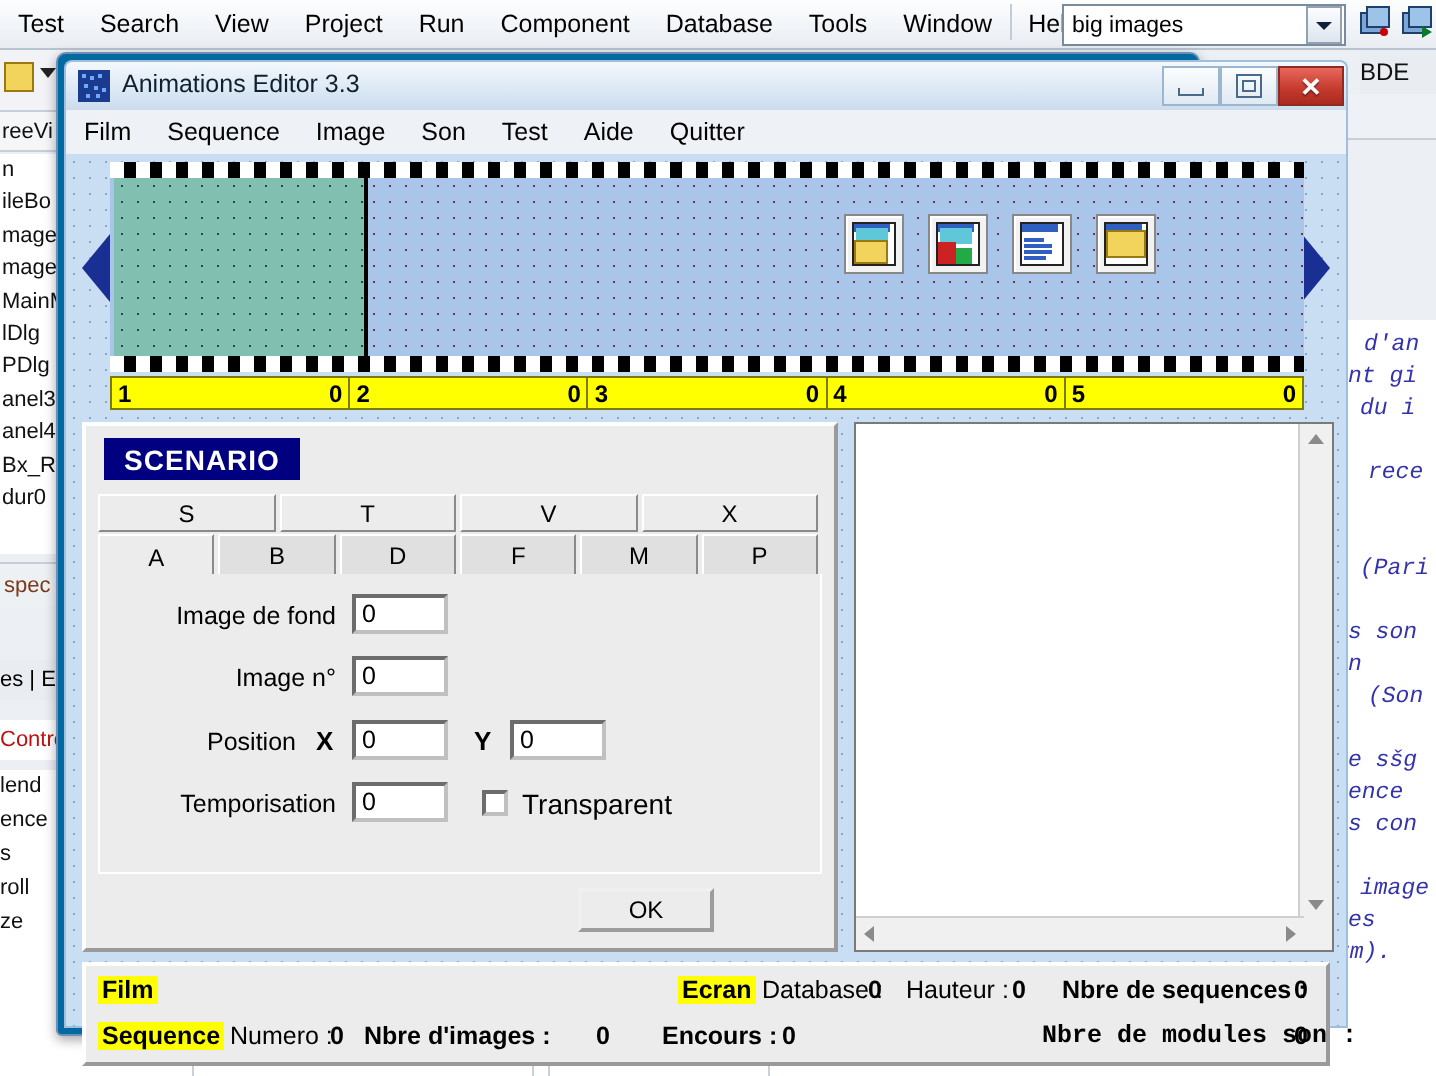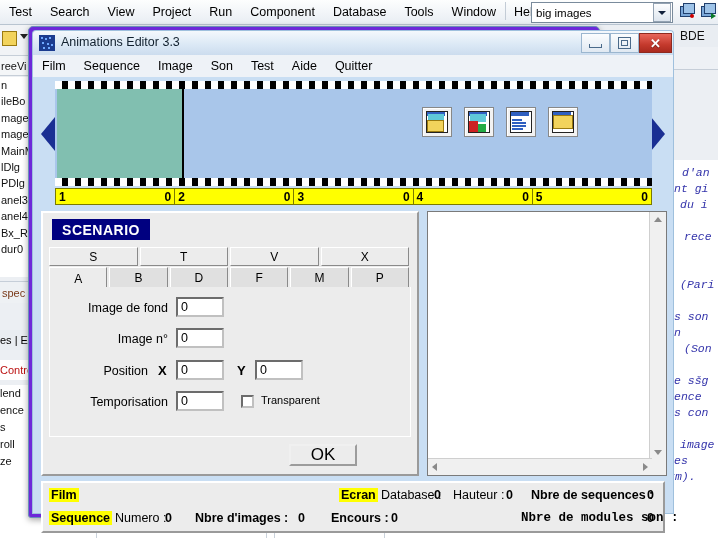--- a/index.html
+++ b/index.html
@@ -47,21 +47,21 @@
   .pg-vline{position:absolute;width:1px;background:#c9d1da;}
   
   #ide-righttop{position:absolute;left:680px;top:25px;width:38px;height:22px;background:#e9edf2;font-size:12px;line-height:22px;color:#111;overflow:hidden;}
   #ide-code{position:absolute;left:674px;top:160px;width:44px;height:378px;background:#fff;overflow:hidden;}
   #ide-code .ln{position:absolute;font-family:"Liberation Mono",monospace;font-size:11.5px;color:#3333aa;font-style:italic;white-space:nowrap;}
   #ide-codebar{position:absolute;left:674px;top:47px;width:44px;height:22px;background:#eef1f5;border-bottom:1px solid #c6ced8;}
   #ide-codeedge{position:absolute;left:674px;top:160px;width:3px;height:378px;background:#cdd5de;}
 
   
   #win{position:absolute;left:28px;top:26px;width:572px;height:492px;
-    background:#6d28d9;border:1px solid #6a8fb8;border-radius:5px 5px 3px 3px;
+    background:#0369a1;border:1px solid #6a8fb8;border-radius:5px 5px 3px 3px;
     box-shadow:0 2px 6px rgba(0,0,0,.35);box-sizing:border-box;padding-left:36px;}
   #win-inner{position:absolute;left:3px;top:3px;width:642px;height:484px;box-sizing:border-box;}
   #titlebar{position:absolute;left:0;top:0;width:642px;height:25px;
     background:linear-gradient(#f4f8fc,#dce9f6 55%,#ccdcee);
     border:1px solid #9fc0dd;border-bottom:none;border-radius:4px 4px 0 0;box-sizing:border-box;}
   #title-ico{position:absolute;left:6px;top:4px;width:16px;height:16px;
     background:#1b3b8f;}
   #title-ico .px{position:absolute;width:2px;height:2px;background:#6fa8ff;}
   #title-text{position:absolute;left:28px;top:4px;font-size:12.5px;color:#11202e;}
   .wbtn{position:absolute;top:2px;height:20px;border:1px solid #9bb6cf;box-sizing:border-box;
@@ -134,23 +134,23 @@
     box-sizing:border-box;display:flex;align-items:center;justify-content:center;font-size:12px;margin-right:2px;}
   #tabs2 .tb.active{background:#ececec;height:22px;}
 
   #form{position:absolute;left:6px;top:74px;width:362px;height:150px;background:#ececec;
     border:1px solid #fff;border-top:none;box-sizing:border-box;}
   .flab{position:absolute;text-align:right;font-size:12.5px;color:#000;}
   .fin{position:absolute;height:20px;background:#fff;border:2px inset #c0c0c0;box-sizing:border-box;
     font-size:12.5px;padding:1px 3px;display:flex;align-items:center;}
   .xy{position:absolute;font-size:13px;font-weight:bold;}
   #cb-transp{position:absolute;width:13px;height:13px;background:#fff;border:2px inset #c0c0c0;box-sizing:border-box;}
-  #cb-lab{position:absolute;font-size:11px;}
+  #cb-lab{position:absolute;font-size:14px;}
   #ok-btn{position:absolute;left:246px;top:231px;width:68px;height:22px;background:#ececec;
-    border:2px outset #f0f0f0;box-sizing:border-box;display:flex;align-items:center;justify-content:center;font-size:17px;}
+    border:2px outset #f0f0f0;box-sizing:border-box;display:flex;align-items:center;justify-content:center;font-size:12px;}
 
   
   #rlist{position:absolute;left:394px;top:134px;width:240px;height:265px;background:#fff;
     border:1px solid #7a7a7a;box-sizing:border-box;}
   #rl-vs{position:absolute;right:0;top:0;width:16px;height:248px;background:#f0f0f0;border-left:1px solid #cfcfcf;}
   #rl-hs{position:absolute;left:0;bottom:0;width:224px;height:16px;background:#f0f0f0;border-top:1px solid #cfcfcf;}
   #rl-corner{position:absolute;right:0;bottom:0;width:16px;height:16px;background:#f0f0f0;}
   .sb-arrow{position:absolute;width:0;height:0;}
 
   
@@ -419,21 +419,21 @@
         <div class="sitem sbold" style="left:391px;top:4px;">0</div>
         <div class="sitem" style="left:410px;top:4px;">Hauteur :</div>
         <div class="sitem sbold" style="left:463px;top:4px;">0</div>
         <div class="sitem sbold" style="left:488px;top:4px;">Nbre de sequences :</div>
         <div class="sitem sbold" style="left:604px;top:4px;">0</div>
       </div>
       <div class="srow" style="top:25px;">
         <div class="sitem hl" style="left:6px;top:3px;">Sequence</div>
         <div class="sitem" style="left:72px;top:3px;">Numero :</div>
         <div class="sitem sbold" style="left:122px;top:3px;">0</div>
-        <div class="sitem sbold" style="left:152px;top:3px;">Nbre d'images :</div>
+        <div class="sitem sbold" style="left:139px;top:3px;">Nbre d'images :</div>
         <div class="sitem sbold" style="left:255px;top:3px;">0</div>
         <div class="sitem sbold" style="left:288px;top:3px;">Encours :</div>
         <div class="sitem sbold" style="left:348px;top:3px;">0</div>
         <div class="sitem sbold" style="left:478px;top:3px;font-family:Liberation Mono, monospace;">Nbre de modules son :</div>
         <div class="sitem sbold" style="left:604px;top:3px;">0</div>
       </div>
     </div>
 
   </div>
  </div>

